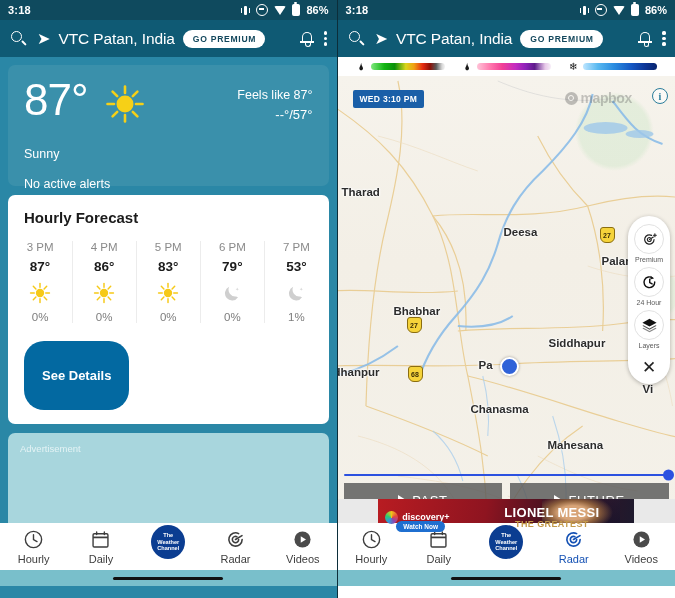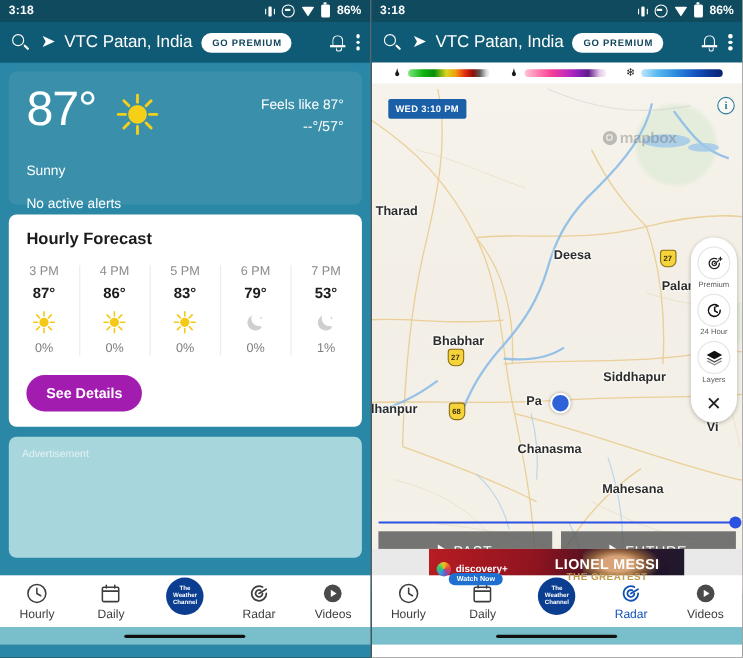--- a/index.html
+++ b/index.html
@@ -69,22 +69,22 @@
 
   .hourcard{background:#fff;margin-top:9px;padding:14px 0 14px 0;}
   .hc-title{font-size:15px;font-weight:bold;color:#1b1b1b;padding:0 16px;margin-bottom:13px;}
   .hc-grid{display:flex;}
   .hc-col{flex:1 1 0;text-align:center;position:relative;padding:2px 0;}
   .hc-col + .hc-col:before{content:"";position:absolute;left:0;top:2px;bottom:2px;width:1px;background:#ececec;}
   .hc-time{font-size:11.5px;color:#8a8a8a;}
   .hc-temp{font-size:13.5px;font-weight:bold;color:#1b1b1b;margin-top:6px;}
   .hc-icon{margin:8px auto 7px auto;height:22px;display:flex;align-items:center;justify-content:center;}
   .hc-pct{font-size:11.5px;color:#7d7d7d;}
-  .btn-details{margin:16px 0 0 16px;background:#a21caf;color:#fff;border:none;border-radius:20px;
-    padding:9px 18px;font-size:13px;font-weight:bold;cursor:pointer;font-family:inherit;}
+  .btn-details{margin:16px 0 0 16px;background:#0369a1;color:#fff;border:none;border-radius:20px;
+    padding:27px 18px;font-size:13px;font-weight:bold;cursor:pointer;font-family:inherit;}
 
   .adcard{background:#a8d6dd;margin-top:9px;height:110px;border-radius:7px;
     padding:10px 12px;box-sizing:border-box;}
   .ad-label{font-size:9.5px;color:#e4f3f5;}
 
   
   .botnav{position:absolute;left:0;bottom:12px;width:100%;}
   .navbar{height:47px;background:#fff;display:flex;align-items:center;justify-content:space-around;}
   .navitem{display:flex;flex-direction:column;align-items:center;gap:3px;cursor:pointer;width:58px;}
   .navlabel{font-size:11px;color:#3d3d3d;font-weight:500;}
@@ -145,21 +145,21 @@
   .slider-thumb{position:absolute;right:-5px;top:50%;transform:translateY(-50%);
     width:11px;height:11px;border-radius:50%;background:#2b51e0;cursor:pointer;}
 
   .pfrow{position:absolute;left:6px;right:6px;bottom:22px;display:flex;gap:8px;height:34px;}
   .pfbtn{flex:1;background:rgba(88,88,88,.82);color:#fff;display:flex;align-items:center;
     justify-content:center;gap:6px;font-size:13px;letter-spacing:.6px;cursor:pointer;}
   .pfbtn .tri{width:0;height:0;border-top:5px solid transparent;border-bottom:5px solid transparent;
     border-left:8px solid #fff;}
   .adstrip{position:absolute;left:0;right:0;bottom:63px;height:36px;background:#e9e9e9;
     display:flex;align-items:center;justify-content:center;}
-  .adinner{width:232px;height:36px;background:linear-gradient(100deg,#b81c22 0%,#8e1420 42%,#3a1020 70%,#1d1a2e 100%);
+  .adinner{width:256px;height:36px;background:linear-gradient(100deg,#b81c22 0%,#8e1420 42%,#3a1020 70%,#1d1a2e 100%);
     display:flex;align-items:center;position:relative;overflow:hidden;gap:16px;}
   .ad-disc{display:flex;align-items:center;gap:4px;margin-left:7px;z-index:2;}
   .ad-dot{width:13px;height:13px;border-radius:50%;
     background:conic-gradient(#f0c419,#e8453c,#8e44ad,#3498db,#2ecc71,#f0c419);}
   .ad-brand{color:#fff;font-size:9px;font-weight:bold;}
   .ad-watch{position:absolute;left:18px;bottom:3px;background:#1f6fd0;color:#fff;font-size:6.5px;
     font-weight:bold;border-radius:8px;padding:2px 7px;z-index:2;}
   .ad-mid{flex:1;text-align:center;z-index:2;margin-left:4px;}
   .ad-t1{color:#fff;font-size:13px;font-weight:bold;letter-spacing:.3px;line-height:13px;}
   .ad-t2{color:#c39a4a;font-size:9px;font-weight:bold;letter-spacing:.4px;}
@@ -471,21 +471,21 @@
           <ellipse cx="268" cy="52" rx="22" ry="6"></ellipse>
           <ellipse cx="302" cy="58" rx="14" ry="4"></ellipse>
         </g>
         <g stroke="#cfcfcf" stroke-width="1" fill="none" opacity=".55">
           <path d="M160 5 C200 22 240 30 290 20"></path>
         </g>
       </svg>
 
       <div class="ts-badge" style="left:15px;top:14px;">WED 3:10 PM</div>
 
-      <div class="mapbox-wm" style="left:210px;top:14px;margin-top:27px;">
+      <div class="mapbox-wm" style="left:227px;top:14px;">
         <span class="mb-c"></span>
           <span class="mb-t">mapbox</span>
       </div>
       <div class="info-btn" style="right:7px;top:12px;">i</div>
 
       <div class="maplabel" style="left:4px;top:110px;">Tharad</div>
       <div class="maplabel" style="left:166px;top:150px;">Deesa</div>
       <div class="maplabel" style="left:228px;top:179px;padding-left:36px;">Palanpur</div>
       <div class="maplabel" style="left:56px;top:229px;">Bhabhar</div>
       <div class="maplabel" style="left:211px;top:261px;">Siddhapur</div>

